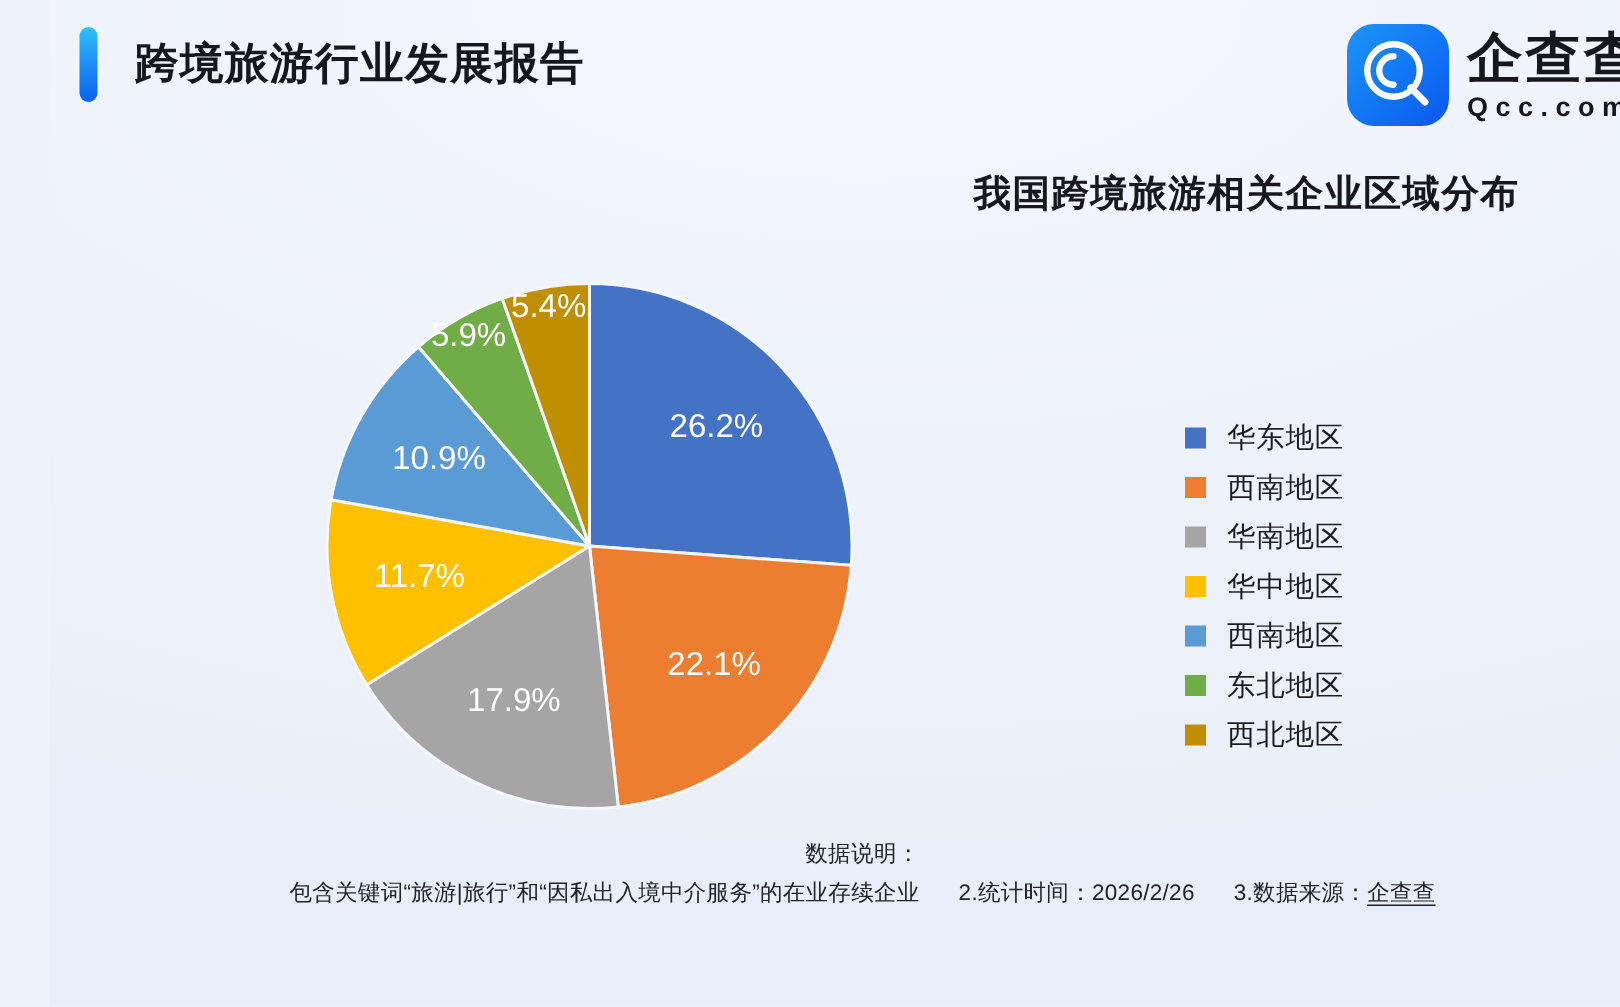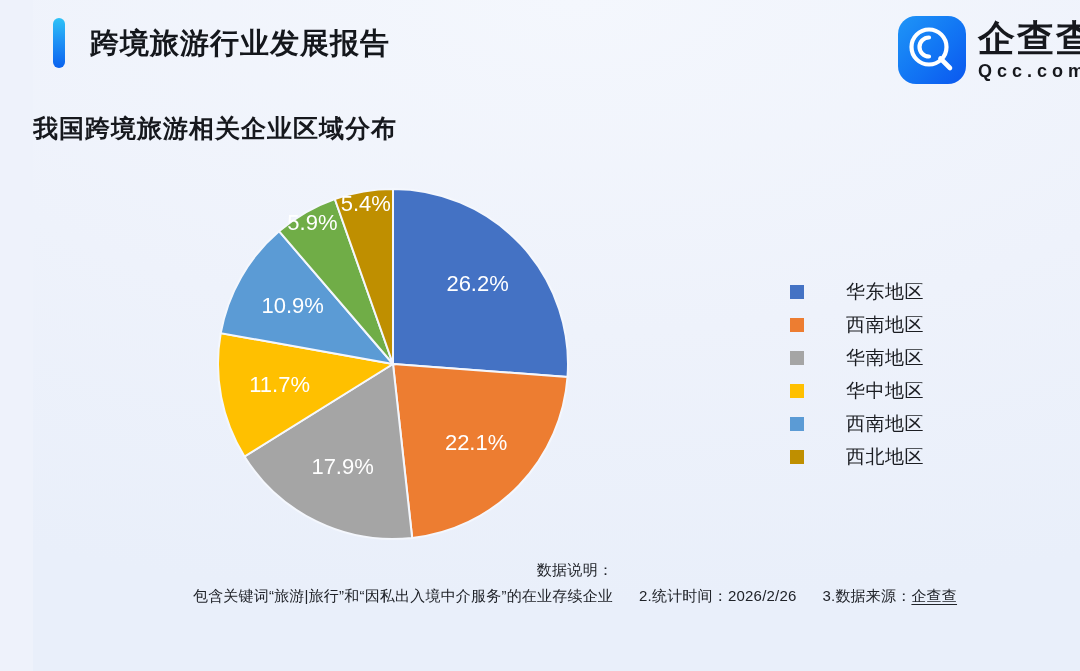--- a/index.html
+++ b/index.html
@@ -92,21 +92,21 @@
     letter-spacing: 5px;
     white-space: nowrap;
   }
 
   
   #chart-title {
     position: absolute;
     left: 0;
     top: 112px;
     width: 980px;
-    text-align: left;
+    text-align: right;
     font-size: 25px;
     font-weight: bold;
     color: #16181d;
     letter-spacing: 1px;
   }
 
   
   #chart-area {
     position: absolute;
     left: 0;
@@ -135,21 +135,20 @@
   #legend {
     position: absolute;
     left: 757px;
     top: 110px;
     width: 200px;
   }
   .legend-row {
     display: flex;
     align-items: center;
     height: 33px;
-    gap: 28px;
   }
   .legend-swatch {
     width: 14px;
     height: 14px;
     flex: 0 0 auto;
     margin-right: 14px;
   }
   .legend-label {
     font-size: 19px;
     color: #1b1d22;
@@ -248,20 +247,24 @@
         </div>
         <div class="legend-row">
           <span class="legend-swatch" style="background: rgb(255, 192, 0);"></span>
           <span class="legend-label">华中地区</span>
         </div>
         <div class="legend-row">
           <span class="legend-swatch" style="background: rgb(91, 155, 213);"></span>
           <span class="legend-label">西南地区</span>
         </div>
         <div class="legend-row">
+          <span class="legend-swatch" style="background: rgb(112, 173, 71);"></span>
+          <span class="legend-label">东北地区</span>
+        </div>
+        <div class="legend-row">
           <span class="legend-swatch" style="background: rgb(191, 143, 0);"></span>
           <span class="legend-label">西北地区</span>
         </div>
       </div>
   </div>
 
   <div id="footnote">
     <div id="fn-heading">数据说明：</div>
     <div class="fn-line"><span>包含关键词“旅游|旅行”和“因私出入境中介服务”的在业存续企业</span><span class="fn-gap"></span><span>2.统计时间：2026/2/26</span><span class="fn-gap"></span><span>3.数据来源：</span><span class="fn-src-underline">企查查</span></div>
   </div>

